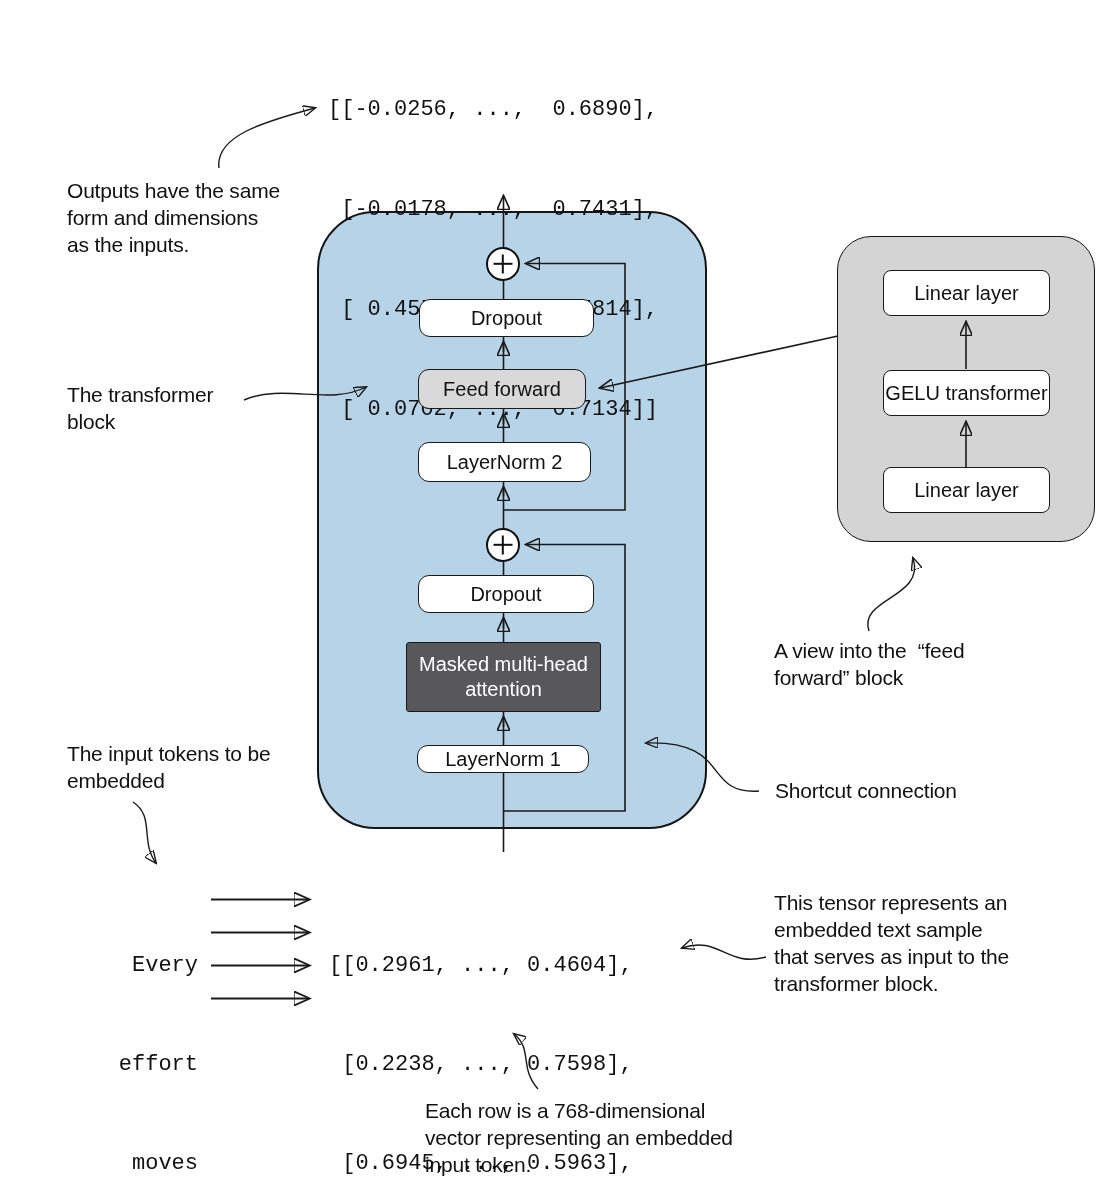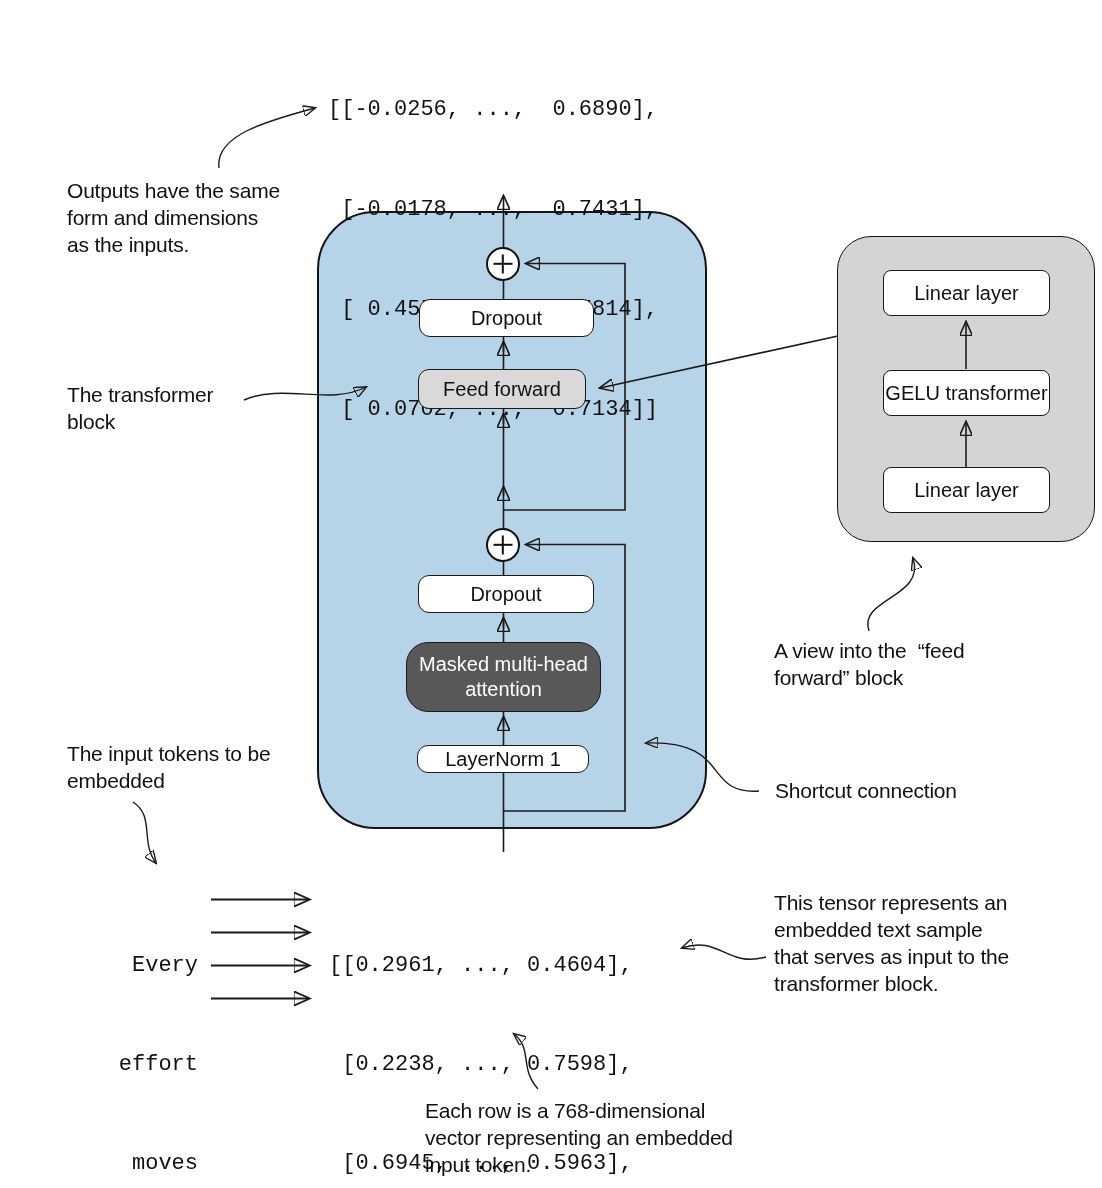--- a/index.html
+++ b/index.html
@@ -24,21 +24,21 @@
   .w-token{stroke-width:1.8px;}
   .w-note{stroke-width:1.4px;}
   
   .box{
     position:absolute;z-index:3;box-sizing:border-box;
     display:flex;align-items:center;justify-content:center;
     background:#ffffff;border:1.6px solid #1a1a1a;border-radius:11px;
     font-size:20px;line-height:25px;text-align:center;white-space:pre-line;
   }
   .box-gray{background:#d9d9d9;}
-  .box-dark{background:#58585a;color:#ffffff;border-radius:22px;text-align:center;}
+  .box-dark{background:#58585a;color:#ffffff;border-radius:3px;text-align:center;}
   .box-pill{border-radius:8px;}
   
   .plus{
     position:absolute;z-index:3;width:34px;height:34px;box-sizing:border-box;
     background:#ffffff;border:2px solid #111;border-radius:50%;
   }
   .plus::before,.plus::after{content:"";position:absolute;left:50%;top:50%;background:#111;}
   .plus::before{width:19px;height:2.4px;transform:translate(-50%,-50%);}
   .plus::after{width:2.4px;height:19px;transform:translate(-50%,-50%);}
   
@@ -104,20 +104,21 @@
     <div> [-0.0178, ...,  0.7431],</div>
     <div> [ 0.4558, ...,  0.7814],</div>
     <div> [ 0.0702, ...,  0.7134]]</div>
   </div>
 
   <div class="plus" style="left:454px;top:247px;"></div>
   <div class="plus" style="left:454px;top:528px;"></div>
 
   <div class="box" style="left:387px;top:299px;width:175px;height:38px;">Dropout</div>
   <div class="box box-gray" style="left:386px;top:369px;width:168px;height:40px;">Feed forward</div>
+  <div class="box" style="left:386px;top:442px;width:173px;height:40px;">LayerNorm 2</div>
   <div class="box" style="left:386px;top:575px;width:176px;height:38px;">Dropout</div>
   <div class="box box-dark" style="left:374px;top:642px;width:195px;height:70px;">Masked multi-head
 attention</div>
   <div class="box" style="left:385px;top:745px;width:172px;height:28px;">LayerNorm 1</div>
 
   <div class="box box-pill" style="left:851px;top:270px;width:167px;height:46px;">Linear layer</div>
   <div class="box box-pill" style="left:851px;top:370px;width:167px;height:46px;">GELU transformer</div>
   <div class="box box-pill" style="left:851px;top:467px;width:167px;height:46px;">Linear layer</div>
 
   <div class="note" style="left:35px;top:177px;">Outputs have the same

